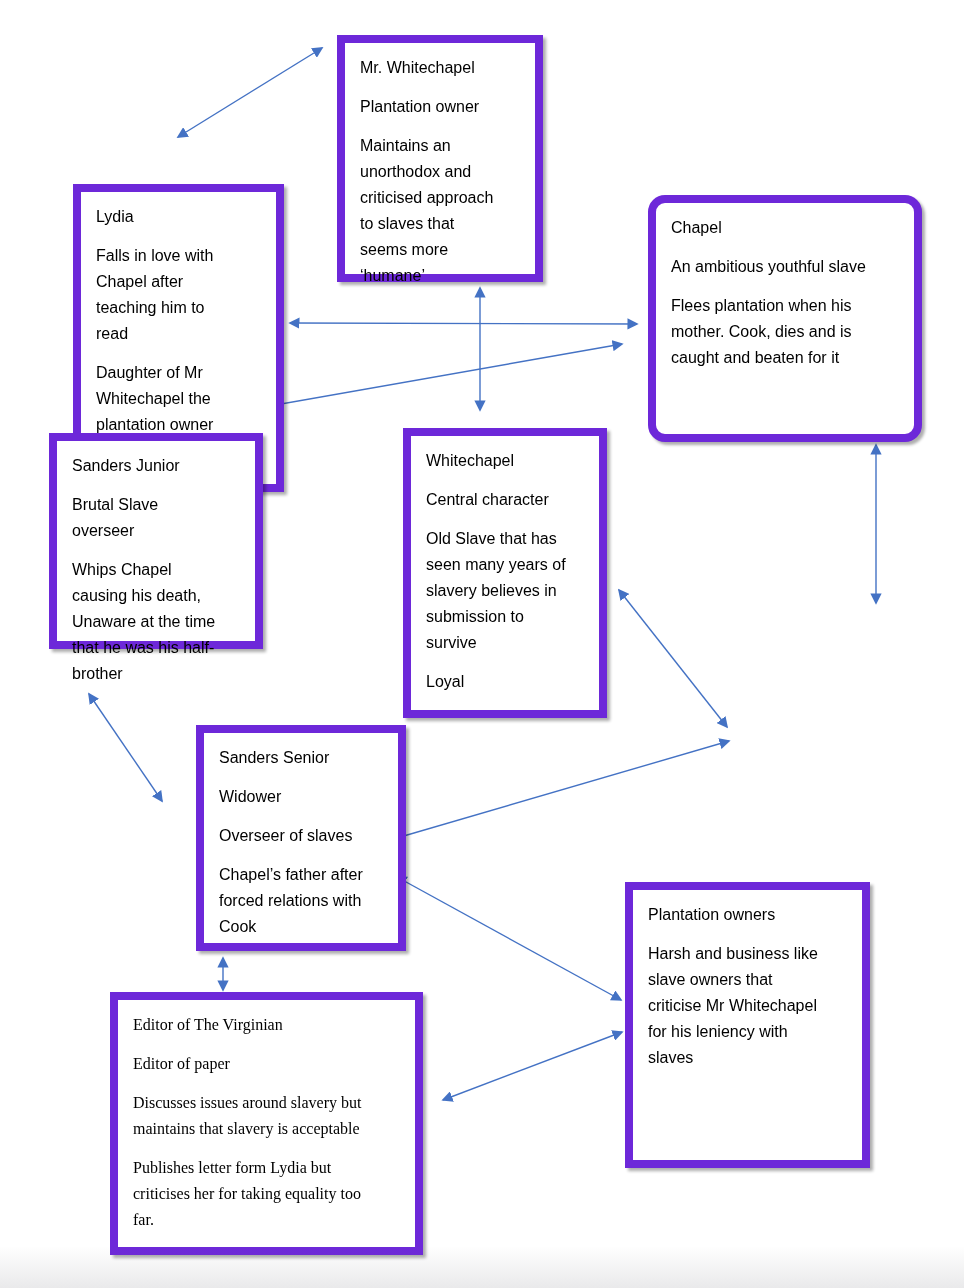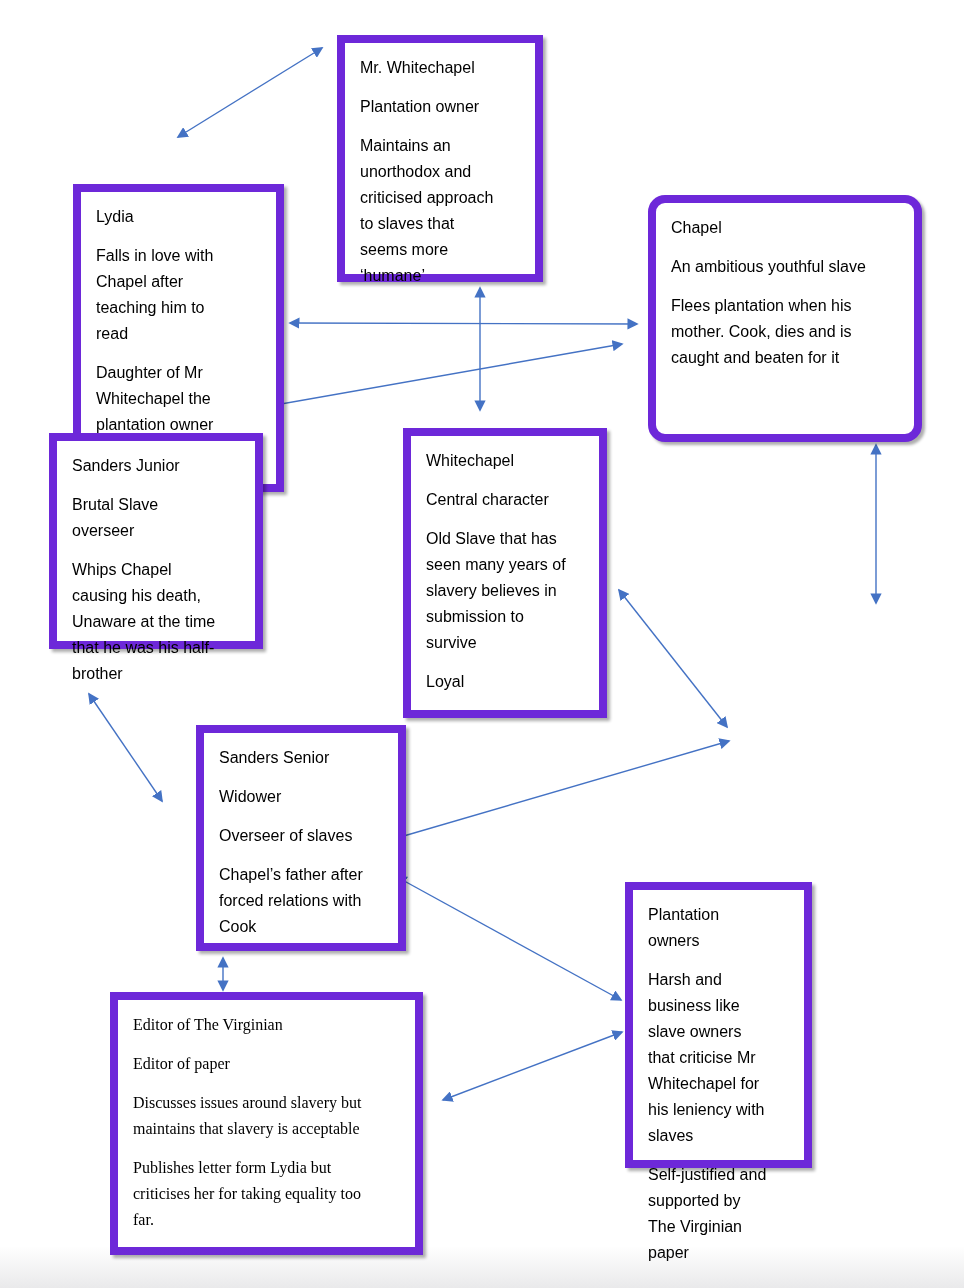--- a/index.html
+++ b/index.html
@@ -118,24 +118,23 @@
   </div>
 
 
   <div class="box box-sanders-senior" style="left:168px; top:725px; width:210px; height:226px;margin-left:28px;">
     <p>Sanders Senior</p>
     <p>Widower</p>
     <p>Overseer of slaves</p>
     <p>Chapel’s father after forced relations with Cook</p>
   </div>
 
-  <div class="box box-plantation-owners" style="left:625px; top:882px; width:187px; height:286px;">
+  <div class="box box-plantation-owners" style="left:625px; top:882px; width:245px; height:286px;">
     <p>Plantation owners</p>
     <p>Harsh and business like slave owners that criticise Mr Whitechapel for his leniency with slaves</p>
-    <p>Self-justified and supported by The Virginian paper</p>
   </div>
 
   <div class="box box-editor" style="left:110px; top:992px; width:313px; height:263px;">
     <p>Editor of The Virginian</p>
     <p>Editor of paper</p>
     <p>Discusses issues around slavery but maintains that slavery is acceptable</p>
     <p>Publishes letter form Lydia but criticises her for taking equality too far.</p>
   </div>
 
   <div class="page-bottom-edge"></div>

